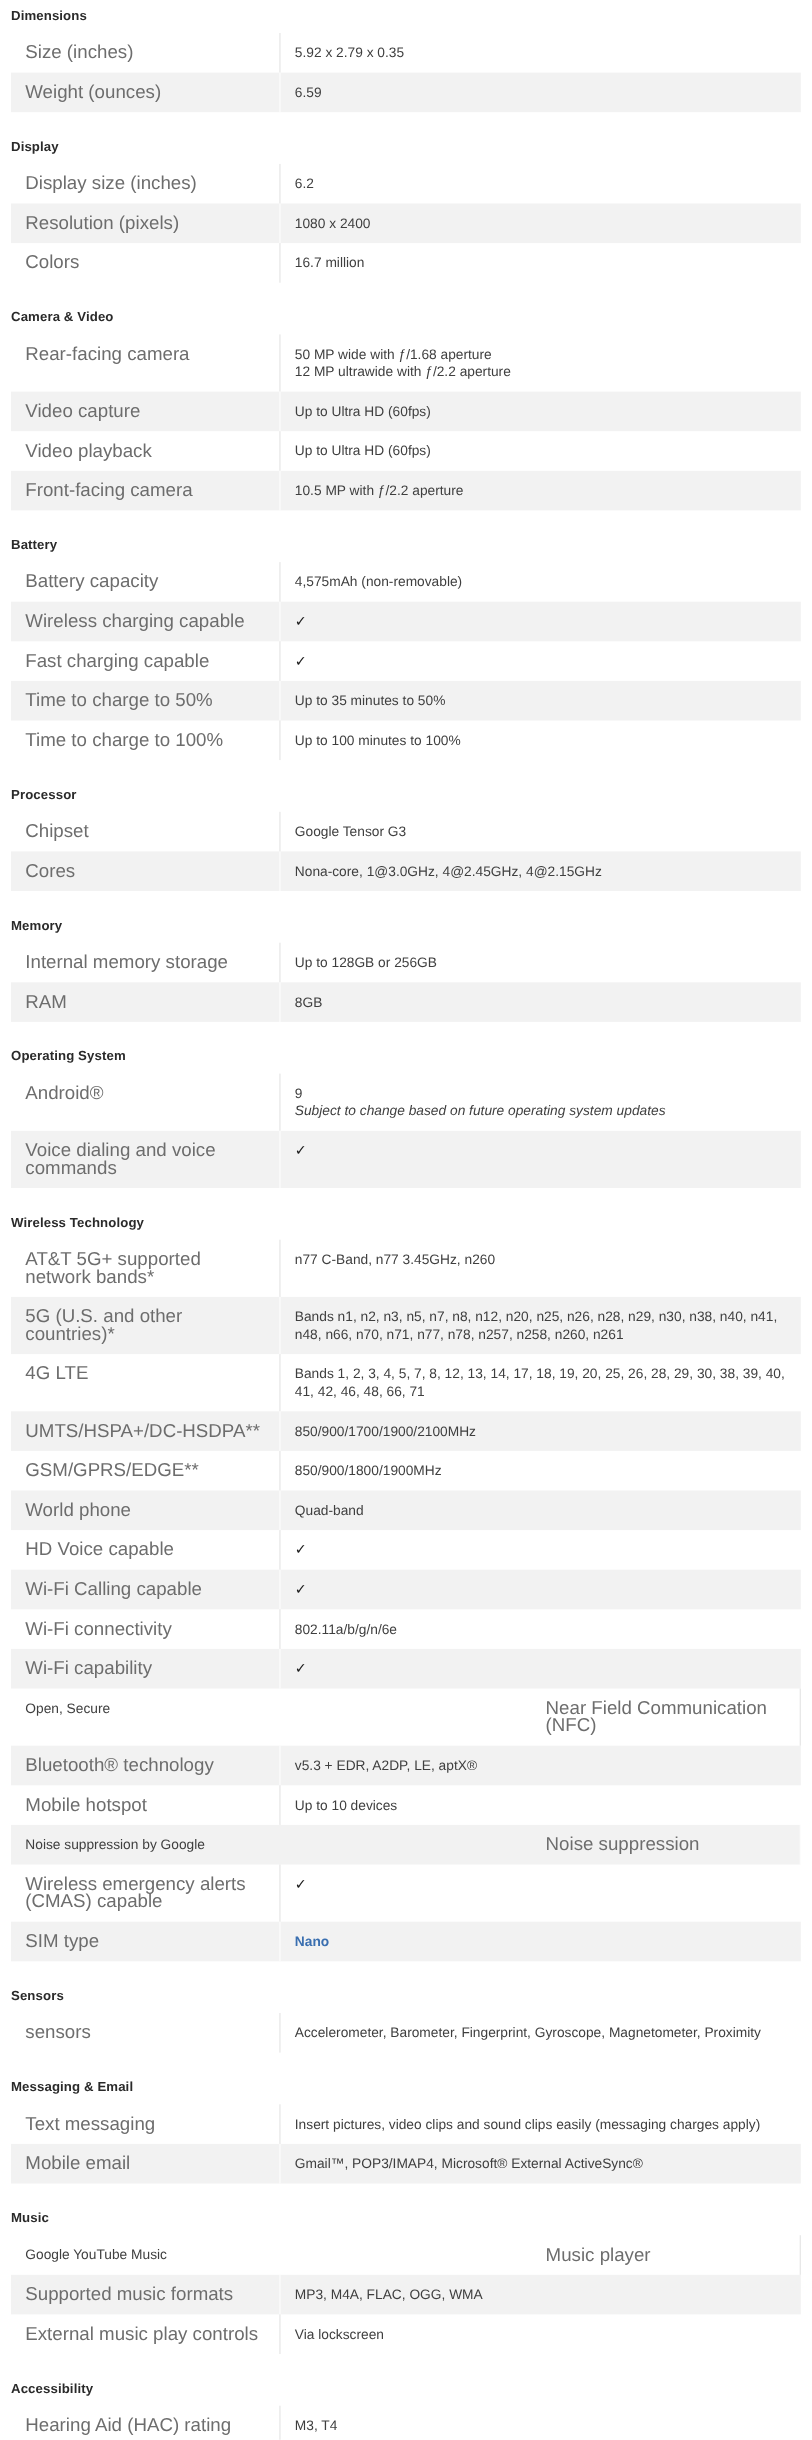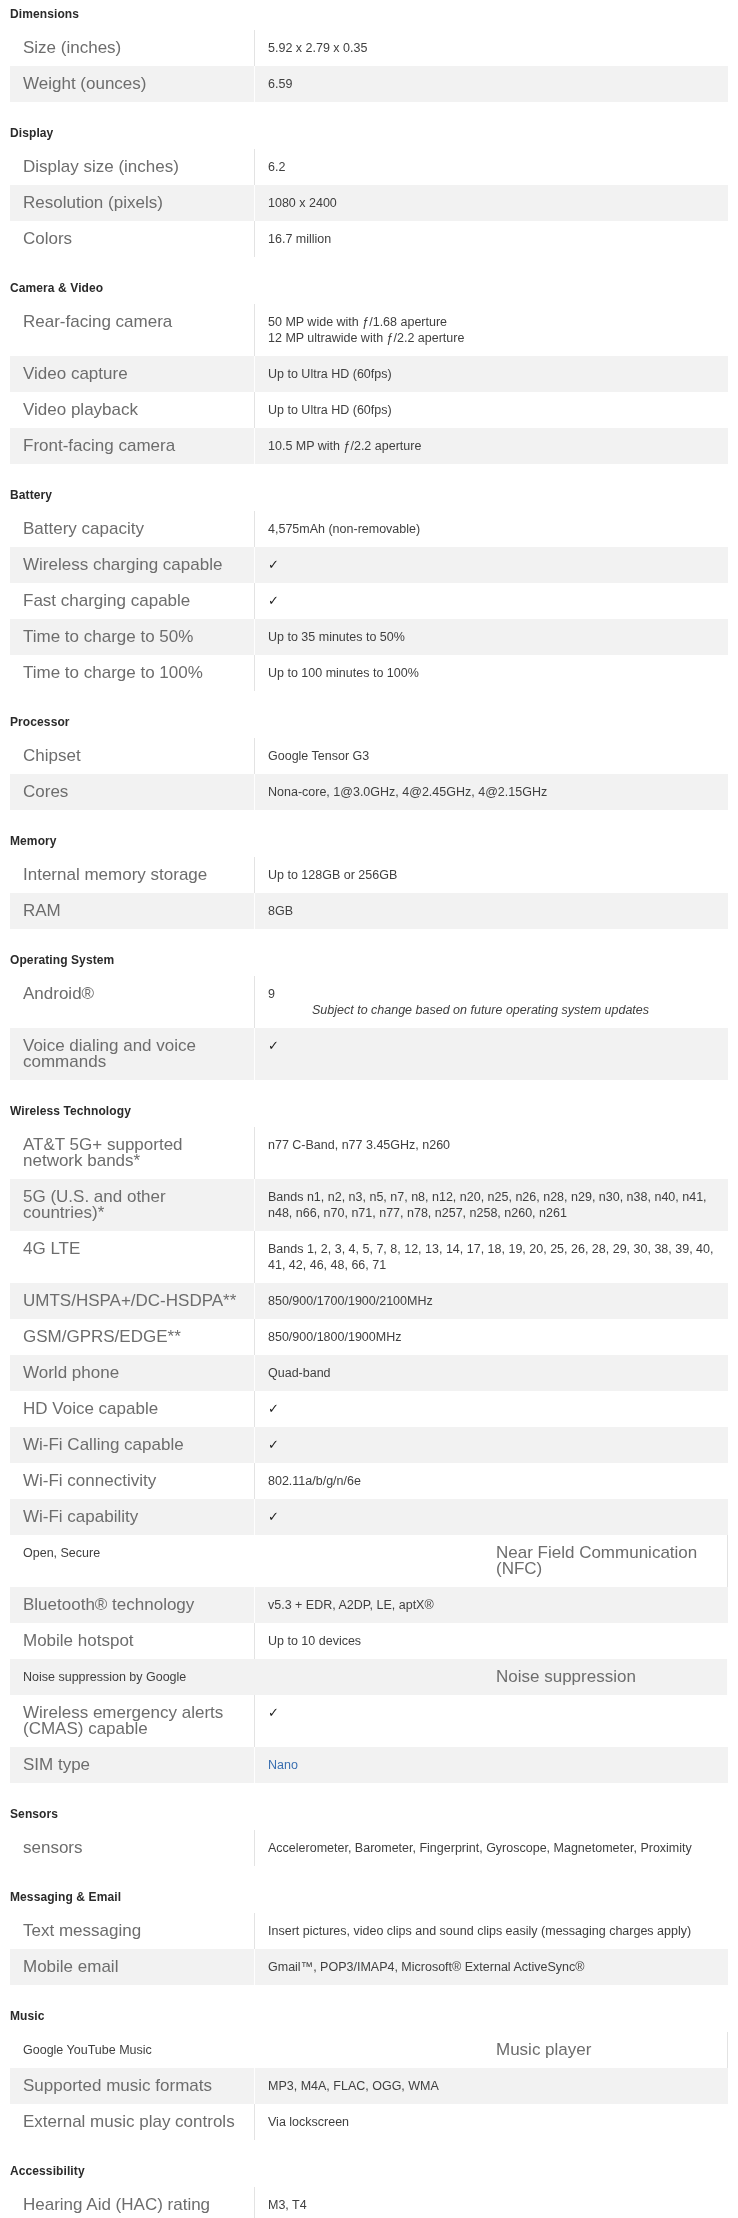--- a/index.html
+++ b/index.html
@@ -26,23 +26,23 @@
   .rows .row:nth-child(even){background:var(--alt);}
   .cell{padding:10px 14px 10px 13px;box-sizing:border-box;}
   .label{
     flex:0 0 245px;width:245px;color:var(--label);
     font-size:17px;line-height:16px;
     border-right:1px solid var(--divider);
     align-self:stretch;
   }
   .rows .row:nth-child(even) .label{border-right-color:rgba(255,255,255,.9);}
   .value{flex:1;color:var(--value);font-size:12.5px;line-height:16px;}
-  .value .note{font-style:italic;margin-left:44px;}
+  .value .note{font-style:italic;}
   .check{font-size:13px;color:#1c1c1c;line-height:16px;}
-  .link{color:var(--link);text-decoration:none;cursor:pointer;}
+  .link{color:var(--link);text-decoration:none;cursor:pointer;font-weight:bold;}
 </style>
 </head>
 <body>
 
 <main class="wrap" id="specs-root">
   <section class="spec-section">
     <h2 class="section-title">Dimensions</h2>
     <div class="rows">
   <div class="row">
     <div class="cell label">Size (inches)</div>

